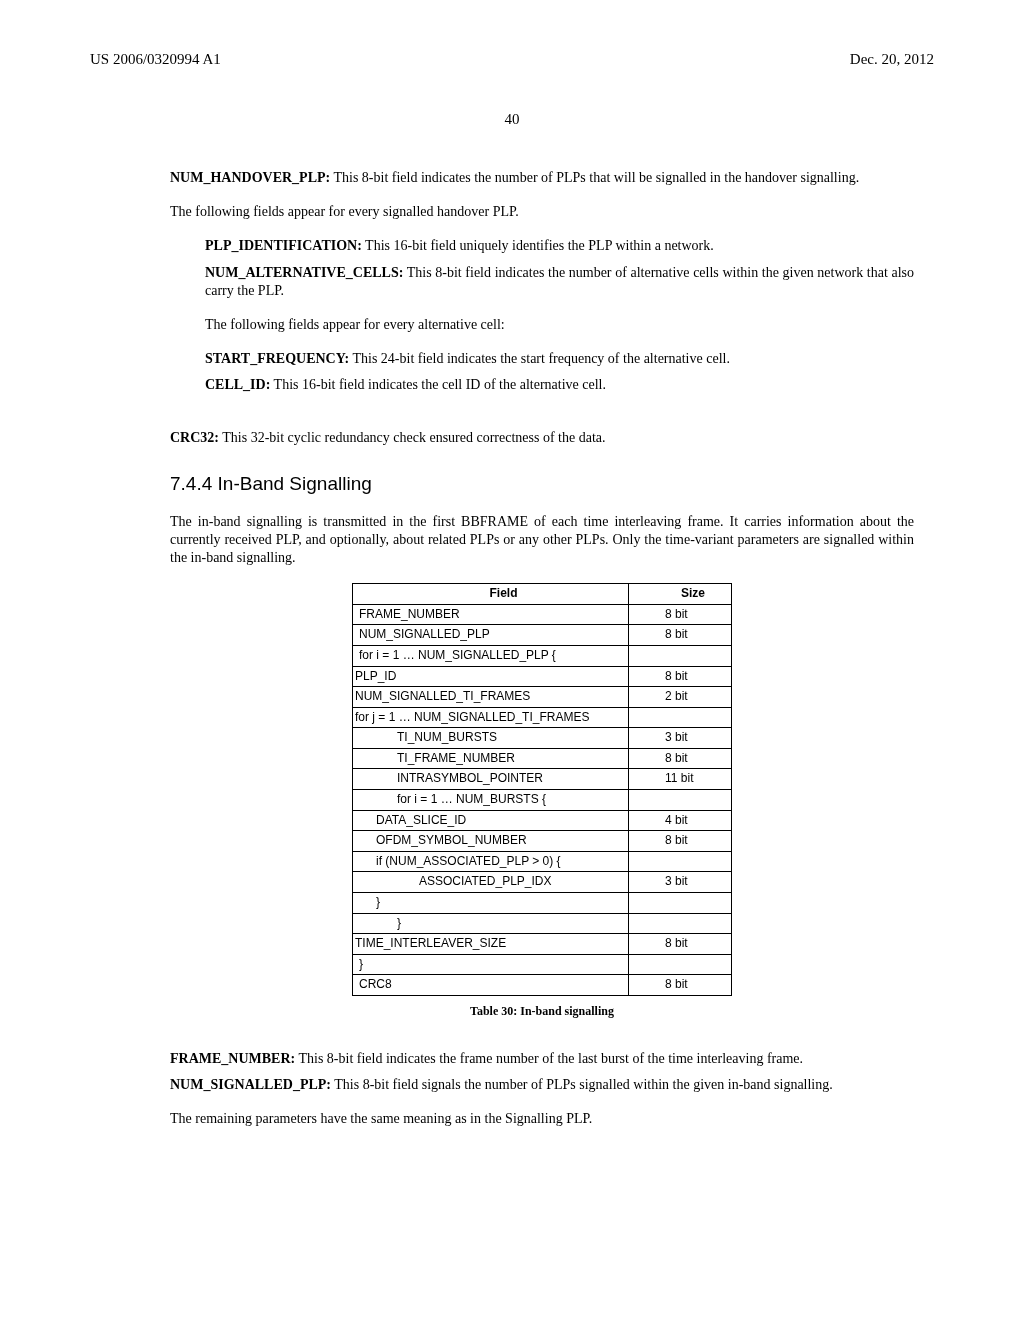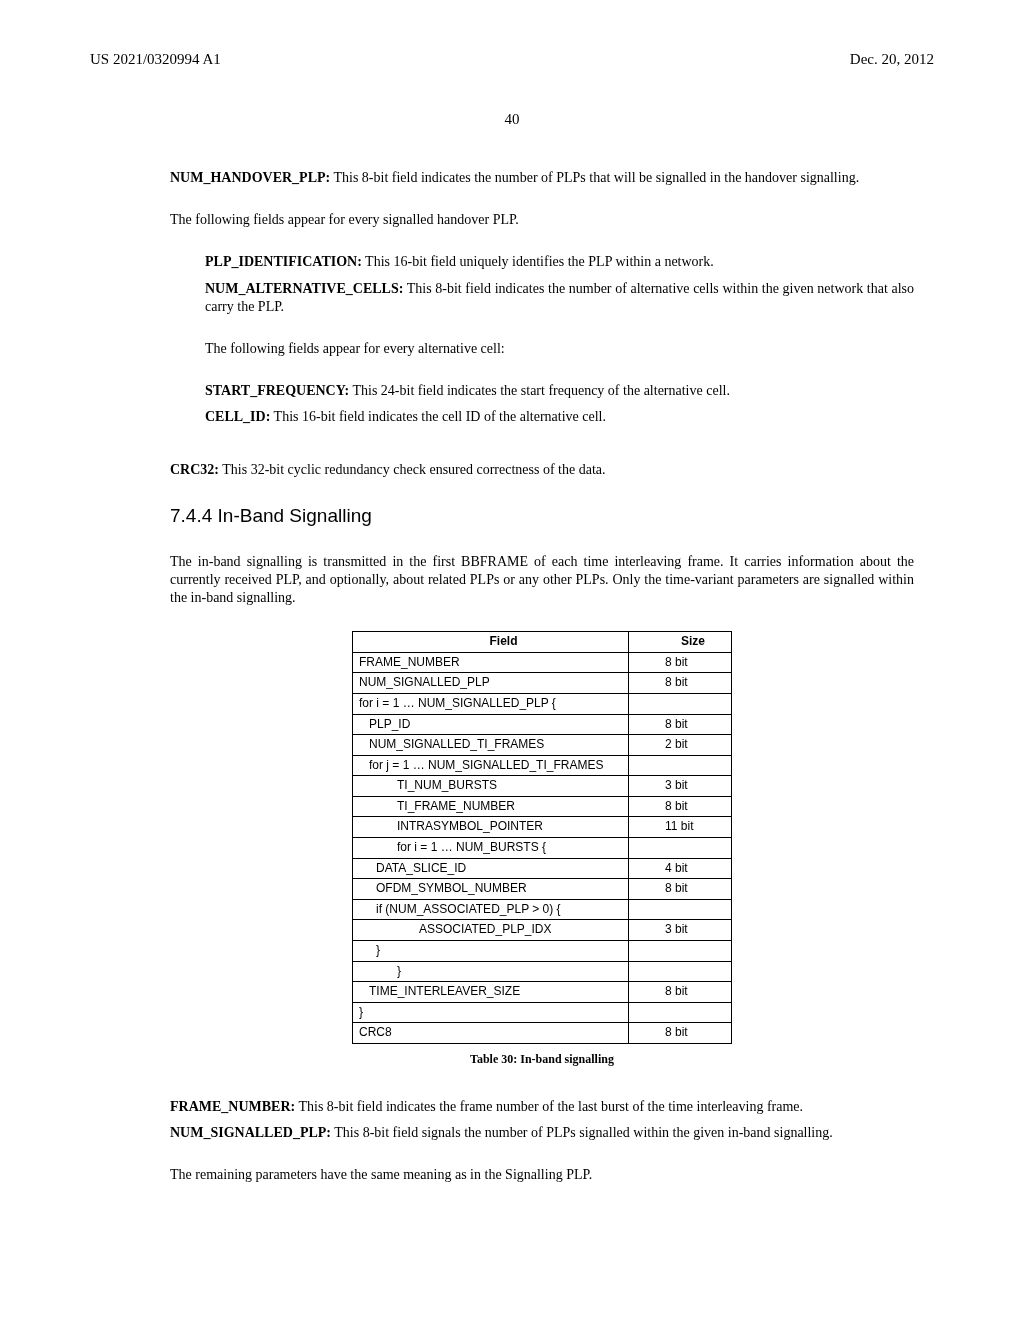--- a/index.html
+++ b/index.html
@@ -34,21 +34,21 @@
     .field-def.indent1 {
       margin-left: 35px;
     }
     .field-def.indent2 {
       margin-left: 35px;
     }
     .field-name {
       font-weight: bold;
     }
     .para {
-      margin: 24px 0;
+      margin: 16px 0;
       text-align: justify;
     }
     .para.indent1 {
       margin-left: 35px;
     }
     h2.section {
       font-family: Arial, Helvetica, sans-serif;
       font-size: 19px;
       font-weight: normal;
       margin: 25px 0 10px 0;
@@ -71,37 +71,37 @@
     }
     th {
       font-weight: bold;
       text-align: center;
       padding-left: 32px;
     }
     td.size {
       width: 60px;
       padding-left: 36px;
     }
-    .tbl-ind1 { padding-left: 16px; }
+    .tbl-ind1 { padding-left: 2px; }
     .tbl-ind2 { padding-left: 44px; }
     .tbl-ind3 { padding-left: 23px; }
     .tbl-ind4 { padding-left: 66px; }
     .caption {
       text-align: center;
       font-weight: bold;
       font-size: 12px;
       margin: 8px 0 30px;
       font-family: "Times New Roman", serif;
     }
   </style>
 </head>
 <body>
 
 <div class="header">
-  <span>US 2021/0320994 A1</span>
+  <span>US 2006/0320994 A1</span>
   <span>Dec. 20, 2012</span>
 </div>
 
 <div class="page-number">40</div>
 
 <div class="content">
 
   <p class="field-def">
     <span class="field-name">NUM_HANDOVER_PLP:</span><span> This 8-bit field indicates the number of PLPs that will be signalled in the handover signalling.</span>
   </p>

